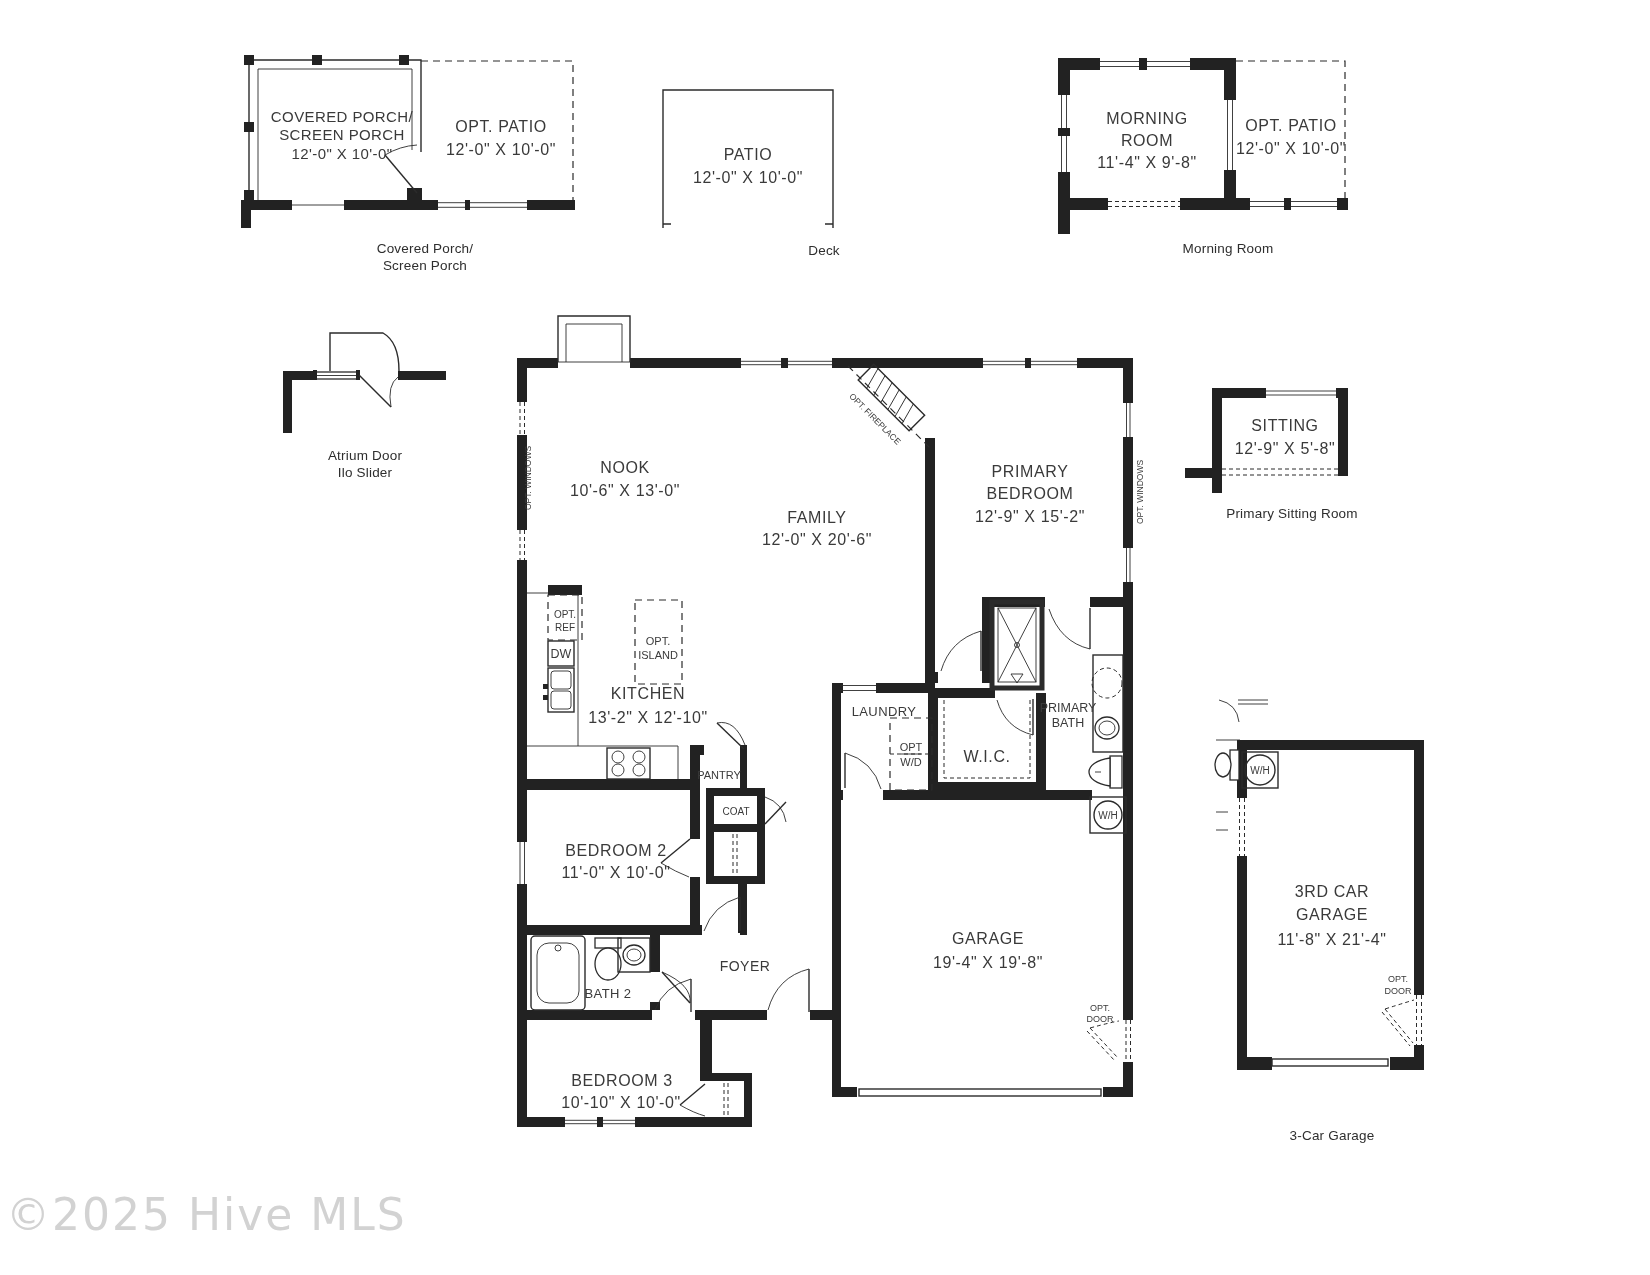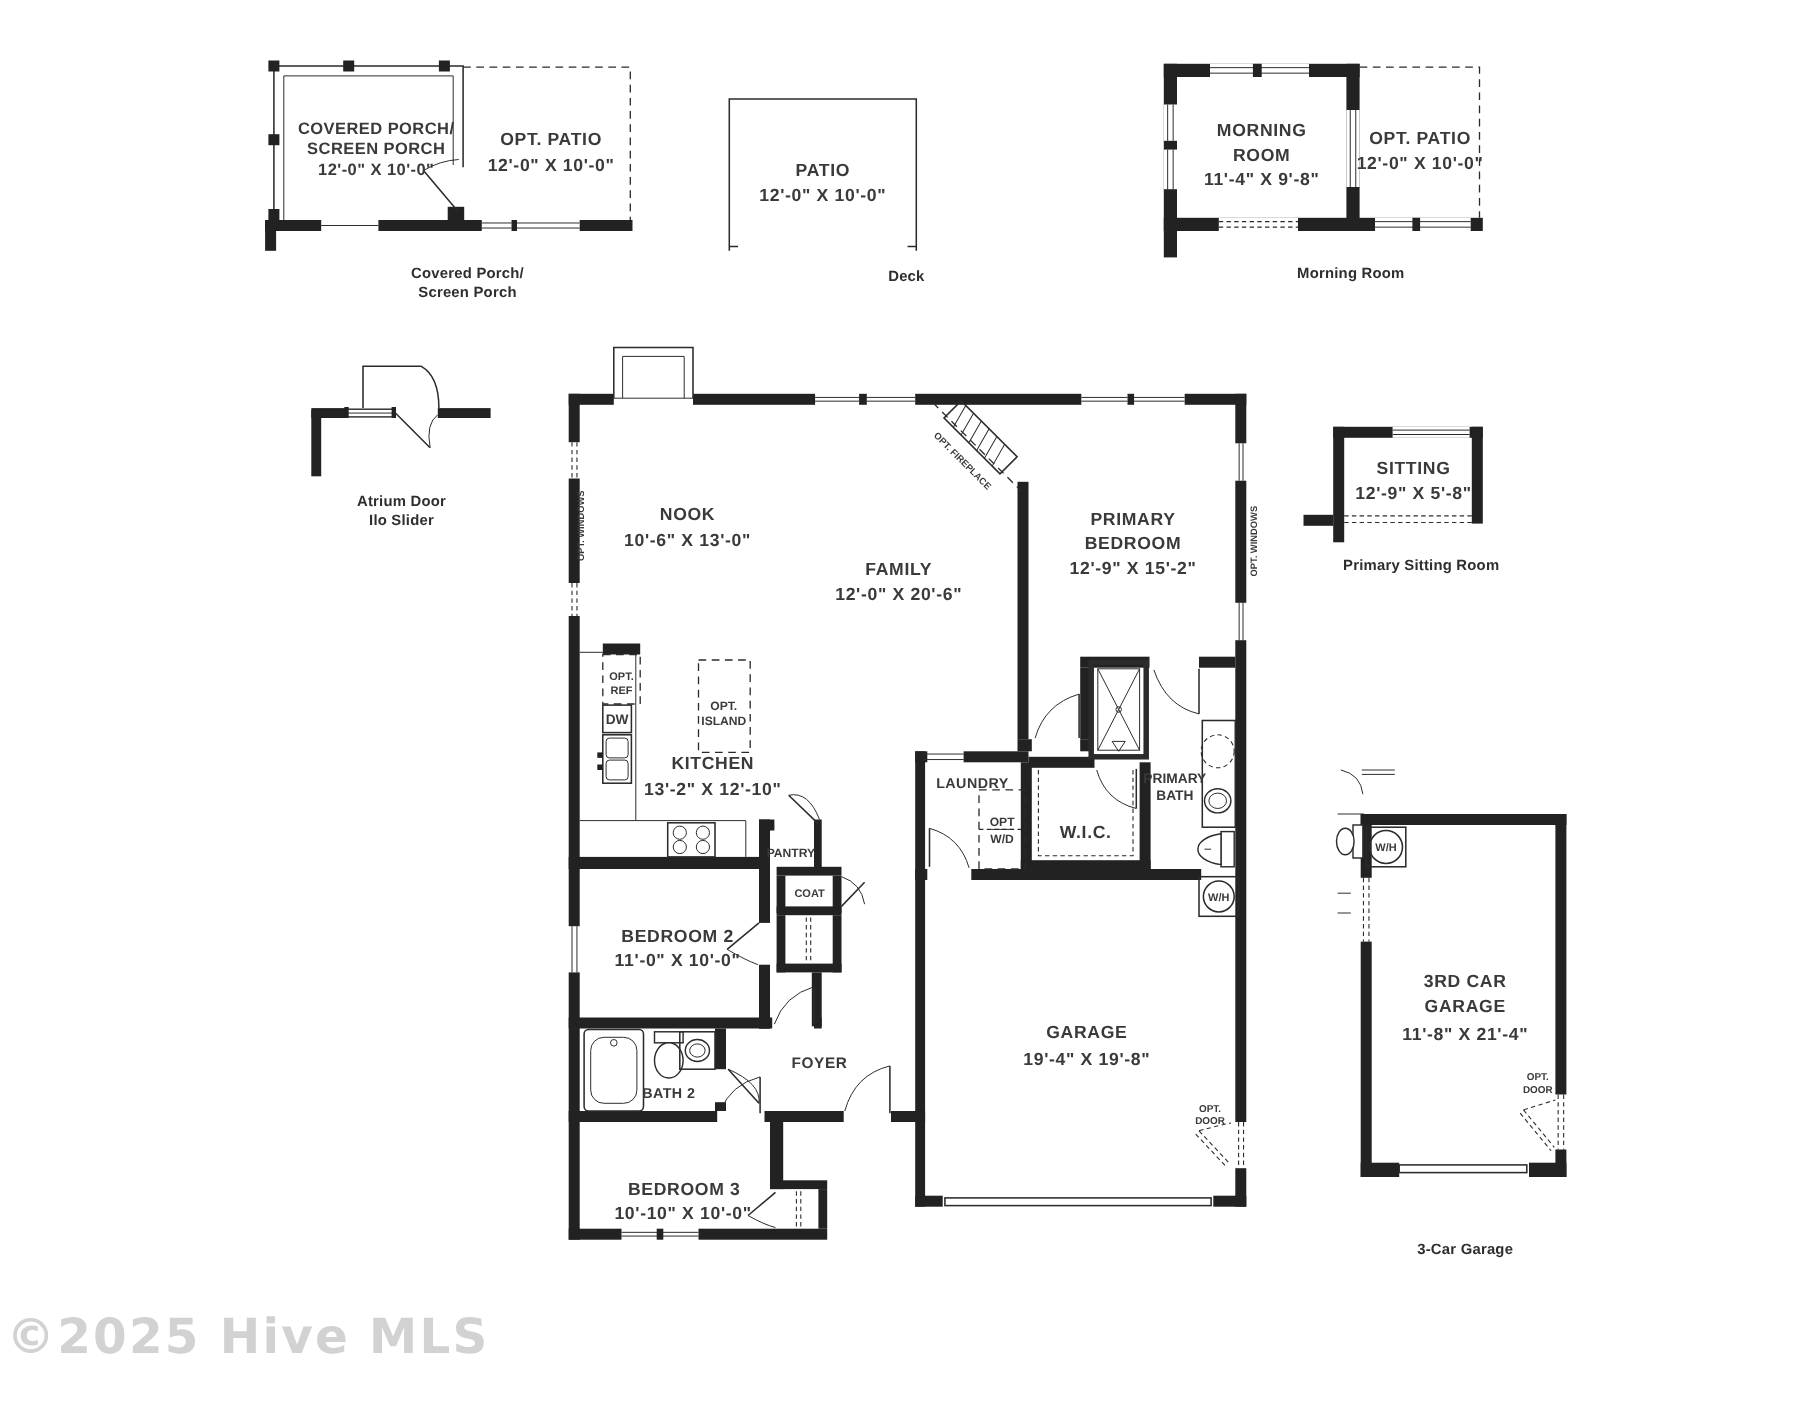--- a/index.html
+++ b/index.html
@@ -1,16 +1,16 @@
 <!DOCTYPE html>
 <html><head>
 <meta charset="utf-8">
 <style>
   html,body{margin:0;padding:0;background:#ffffff;}
-  #stage{position:relative;width:1650px;height:1275px;background:#ffffff;overflow:hidden;font-weight:bold;}
+  #stage{position:relative;width:1650px;height:1275px;background:#ffffff;overflow:hidden;}
   svg{display:block;}
   .w{fill:#222222;}
   .t{fill:none;stroke:#2b2b2b;stroke-width:1.4;}
   .t2{fill:none;stroke:#2b2b2b;stroke-width:0.9;}
   .th{fill:none;stroke:#2b2b2b;stroke-width:5;}
   .d{fill:none;stroke:#2b2b2b;stroke-width:1.2;stroke-dasharray:7 5;}
   .d2{fill:none;stroke:#2b2b2b;stroke-width:1;stroke-dasharray:4 3;}
   .fx{fill:#ffffff;stroke:#2b2b2b;stroke-width:1.3;}
   .wh{fill:#ffffff;}
   text{fill:#3a3a3a;font-family:"Liberation Sans",sans-serif;text-anchor:middle;}

